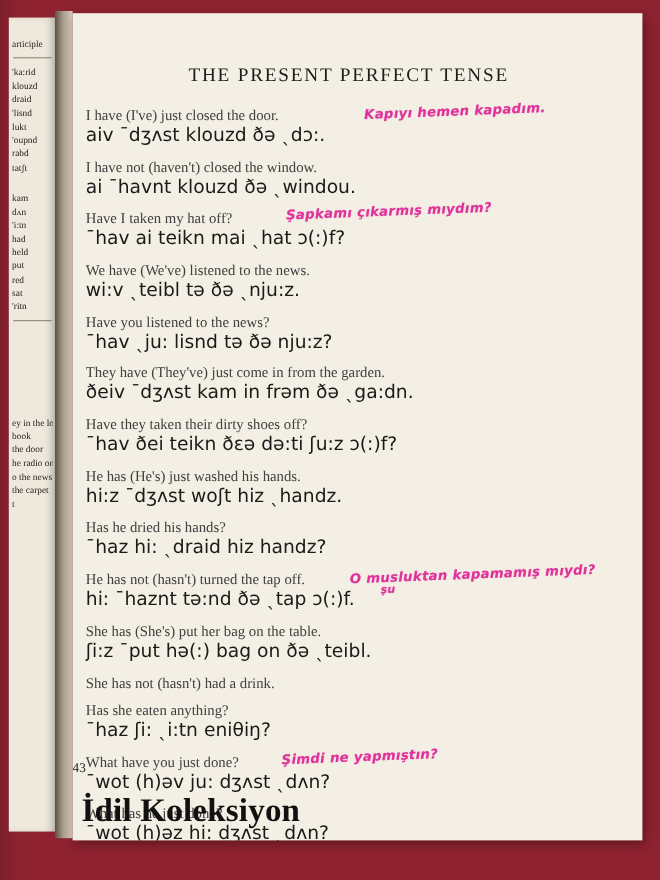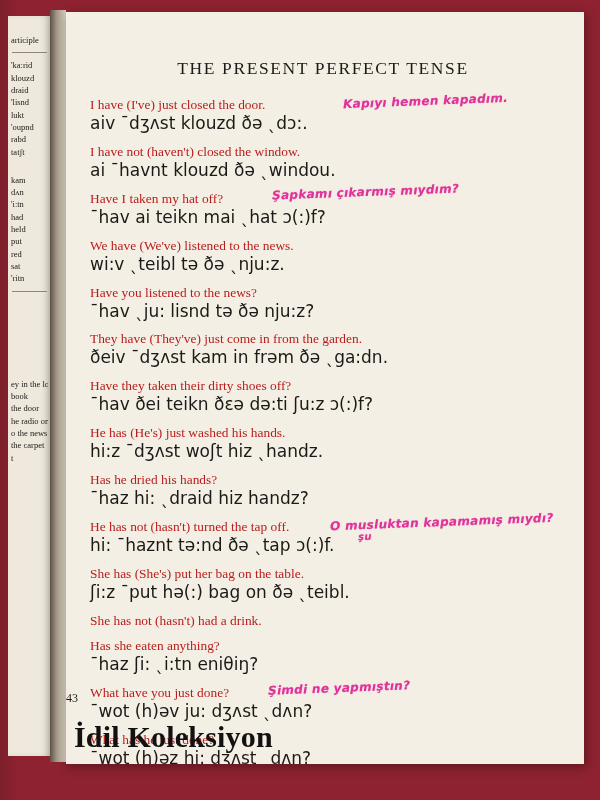--- a/index.html
+++ b/index.html
@@ -67,21 +67,21 @@
     top: 12px;
     width: 518px;
     height: 752px;
     background: #f4efe4;
     box-shadow: 2px 3px 10px rgba(0,0,0,.35);
     overflow: hidden;
   }
 
   .page-body {
     position: relative;
-    padding: 46px 28px 0 24px;
+    padding: 46px 28px 0 12px;
     height: 100%;
     box-sizing: border-box;
     border-radius: 13px;
   }
 
   h1.page-title {
     font-family: "Liberation Serif", serif;
     font-size: 17.5px;
     letter-spacing: 1.6px;
     font-weight: normal;
@@ -90,21 +90,21 @@
     color: #1d1b19;
   }
 
   .entry {
     margin-bottom: 10.5px;
     position: relative;
   }
   .en {
     font-family: "Liberation Serif", serif;
     font-size: 13.4px;
-    color: #b91c1c;
+    color: #404040;
     line-height: 1.12;
     white-space: nowrap;
   }
   .ipa {
     font-family: "DejaVu Sans", sans-serif;
     font-size: 17px;
     color: #1c1a18;
     line-height: 1.2;
     margin-top: 1px;
     white-space: nowrap;

